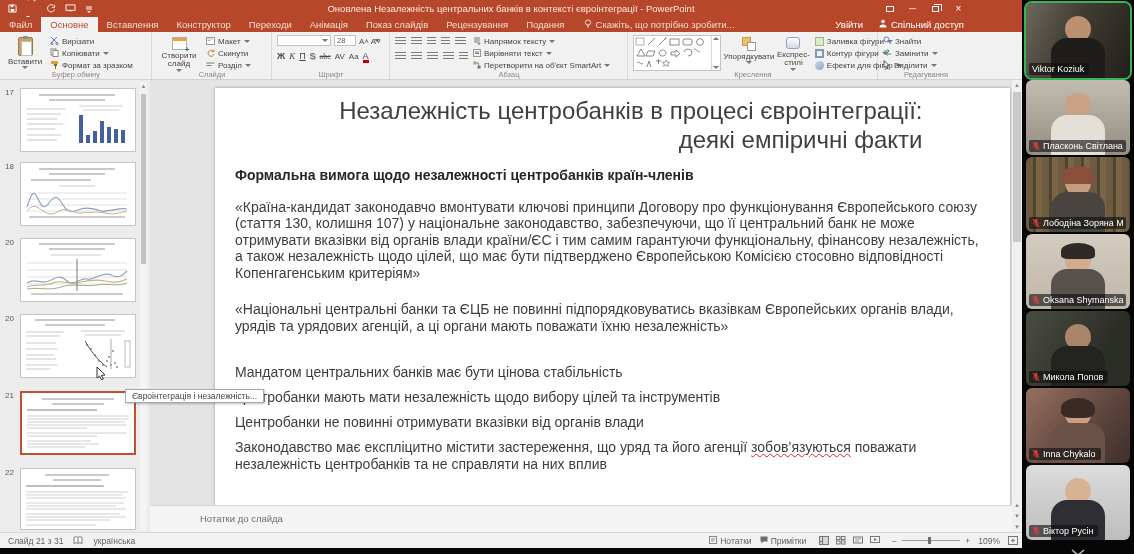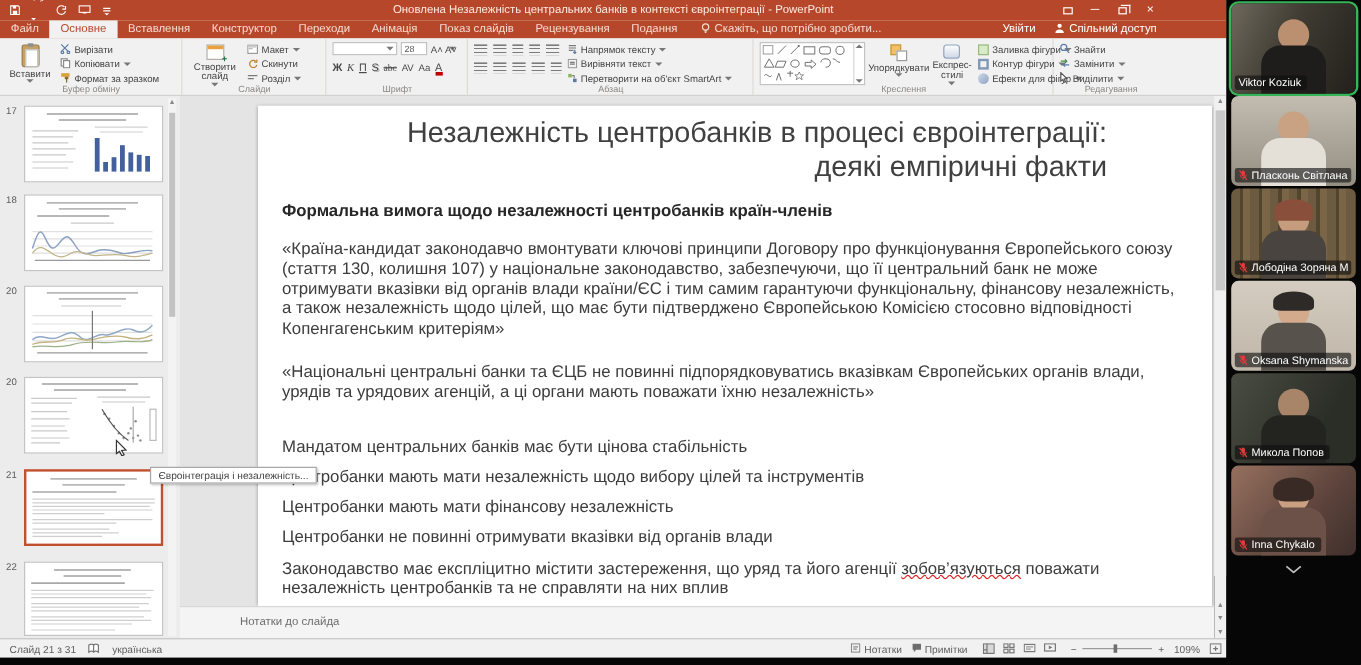--- a/index.html
+++ b/index.html
@@ -579,21 +579,20 @@
 
     <div class="editarea">
       <div class="slide">
         <div class="slide-title">Незалежність центробанків в процесі євроінтеграції: деякі емпіричні факти</div>
         <div class="slide-subtitle">Формальна вимога щодо незалежності центробанків країн-членів</div>
         <p class="slide-quote">«Країна-кандидат законодавчо вмонтувати ключові принципи Договору про функціонування Європейського союзу (стаття 130, колишня 107) у національне законодавство, забезпечуючи, що її центральний банк не може отримувати вказівки від органів влади країни/ЄС і тим самим гарантуючи функціональну, фінансову незалежність, а також незалежність щодо цілей, що має бути підтверджено Європейською Комісією стосовно відповідності Копенгагенським критеріям»</p>
         <p class="slide-quote q2">«Національні центральні банки та ЄЦБ не повинні підпорядковуватись вказівкам Європейських органів влади, урядів та урядових агенцій, а ці органи мають поважати їхню незалежність»</p>
         <div class="slide-points">
           <div>Мандатом центральних банків має бути цінова стабільність</div>
           <div>Центробанки мають мати незалежність щодо вибору цілей та інструментів</div>
-          <div>Центробанки мають мати фінансову незалежність</div>
           <div>Центробанки не повинні отримувати вказівки від органів влади</div>
           <div><span>Законодавство має експліцитно містити застереження, що уряд та його агенції </span><span class="misspelled">зобов’язуються</span><span> поважати незалежність центробанків та не справляти на них вплив</span></div>
         </div>
       </div>
     </div>
 
     <div class="slide-tooltip">Євроінтеграція і незалежність...</div>
     <span class="cursor-arrow"><svg width="11" height="14" viewBox="0 0 11 14">
           <path d="M1 1l8 8-3.6 0.4 2 3.6-1.8 0.9-2-3.7L1 12z" fill="#fff" stroke="#333"></path>
         </svg></span>
@@ -749,17 +748,30 @@
       <span class="name-tag">
         <svg width="8" height="10" viewBox="0 0 10 12">
             <rect x="3.2" y="1" width="3.6" height="6" rx="1.8" fill="#e23b3b"></rect>
             <path d="M1.8 5.5a3.2 3.2 0 0 0 6.4 0" stroke="#e23b3b" fill="none"></path>
             <line x1="5" y1="8.7" x2="5" y2="10.8" stroke="#e23b3b"></line>
             <line x1="1.2" y1="1.2" x2="8.8" y2="10.8" stroke="#e23b3b" stroke-width="1.3"></line>
           </svg>
         <span>Inna Chykalo</span>
       </span>
     </div>
+    <div class="tile t7">
+      <span class="ph-head"></span>
+        <span class="ph-body"></span>
+      <span class="name-tag">
+        <svg width="8" height="10" viewBox="0 0 10 12">
+            <rect x="3.2" y="1" width="3.6" height="6" rx="1.8" fill="#e23b3b"></rect>
+            <path d="M1.8 5.5a3.2 3.2 0 0 0 6.4 0" stroke="#e23b3b" fill="none"></path>
+            <line x1="5" y1="8.7" x2="5" y2="10.8" stroke="#e23b3b"></line>
+            <line x1="1.2" y1="1.2" x2="8.8" y2="10.8" stroke="#e23b3b" stroke-width="1.3"></line>
+          </svg>
+        <span>Віктор Русін</span>
+      </span>
+    </div>
     <span class="strip-chevron"><svg width="14" height="7" viewBox="0 0 14 7">
           <path d="M1 1l6 5 6-5" fill="none" stroke="#bdbdbd" stroke-width="1.5"></path>
         </svg></span>
   </div>
 </div>
 
 </body></html>

